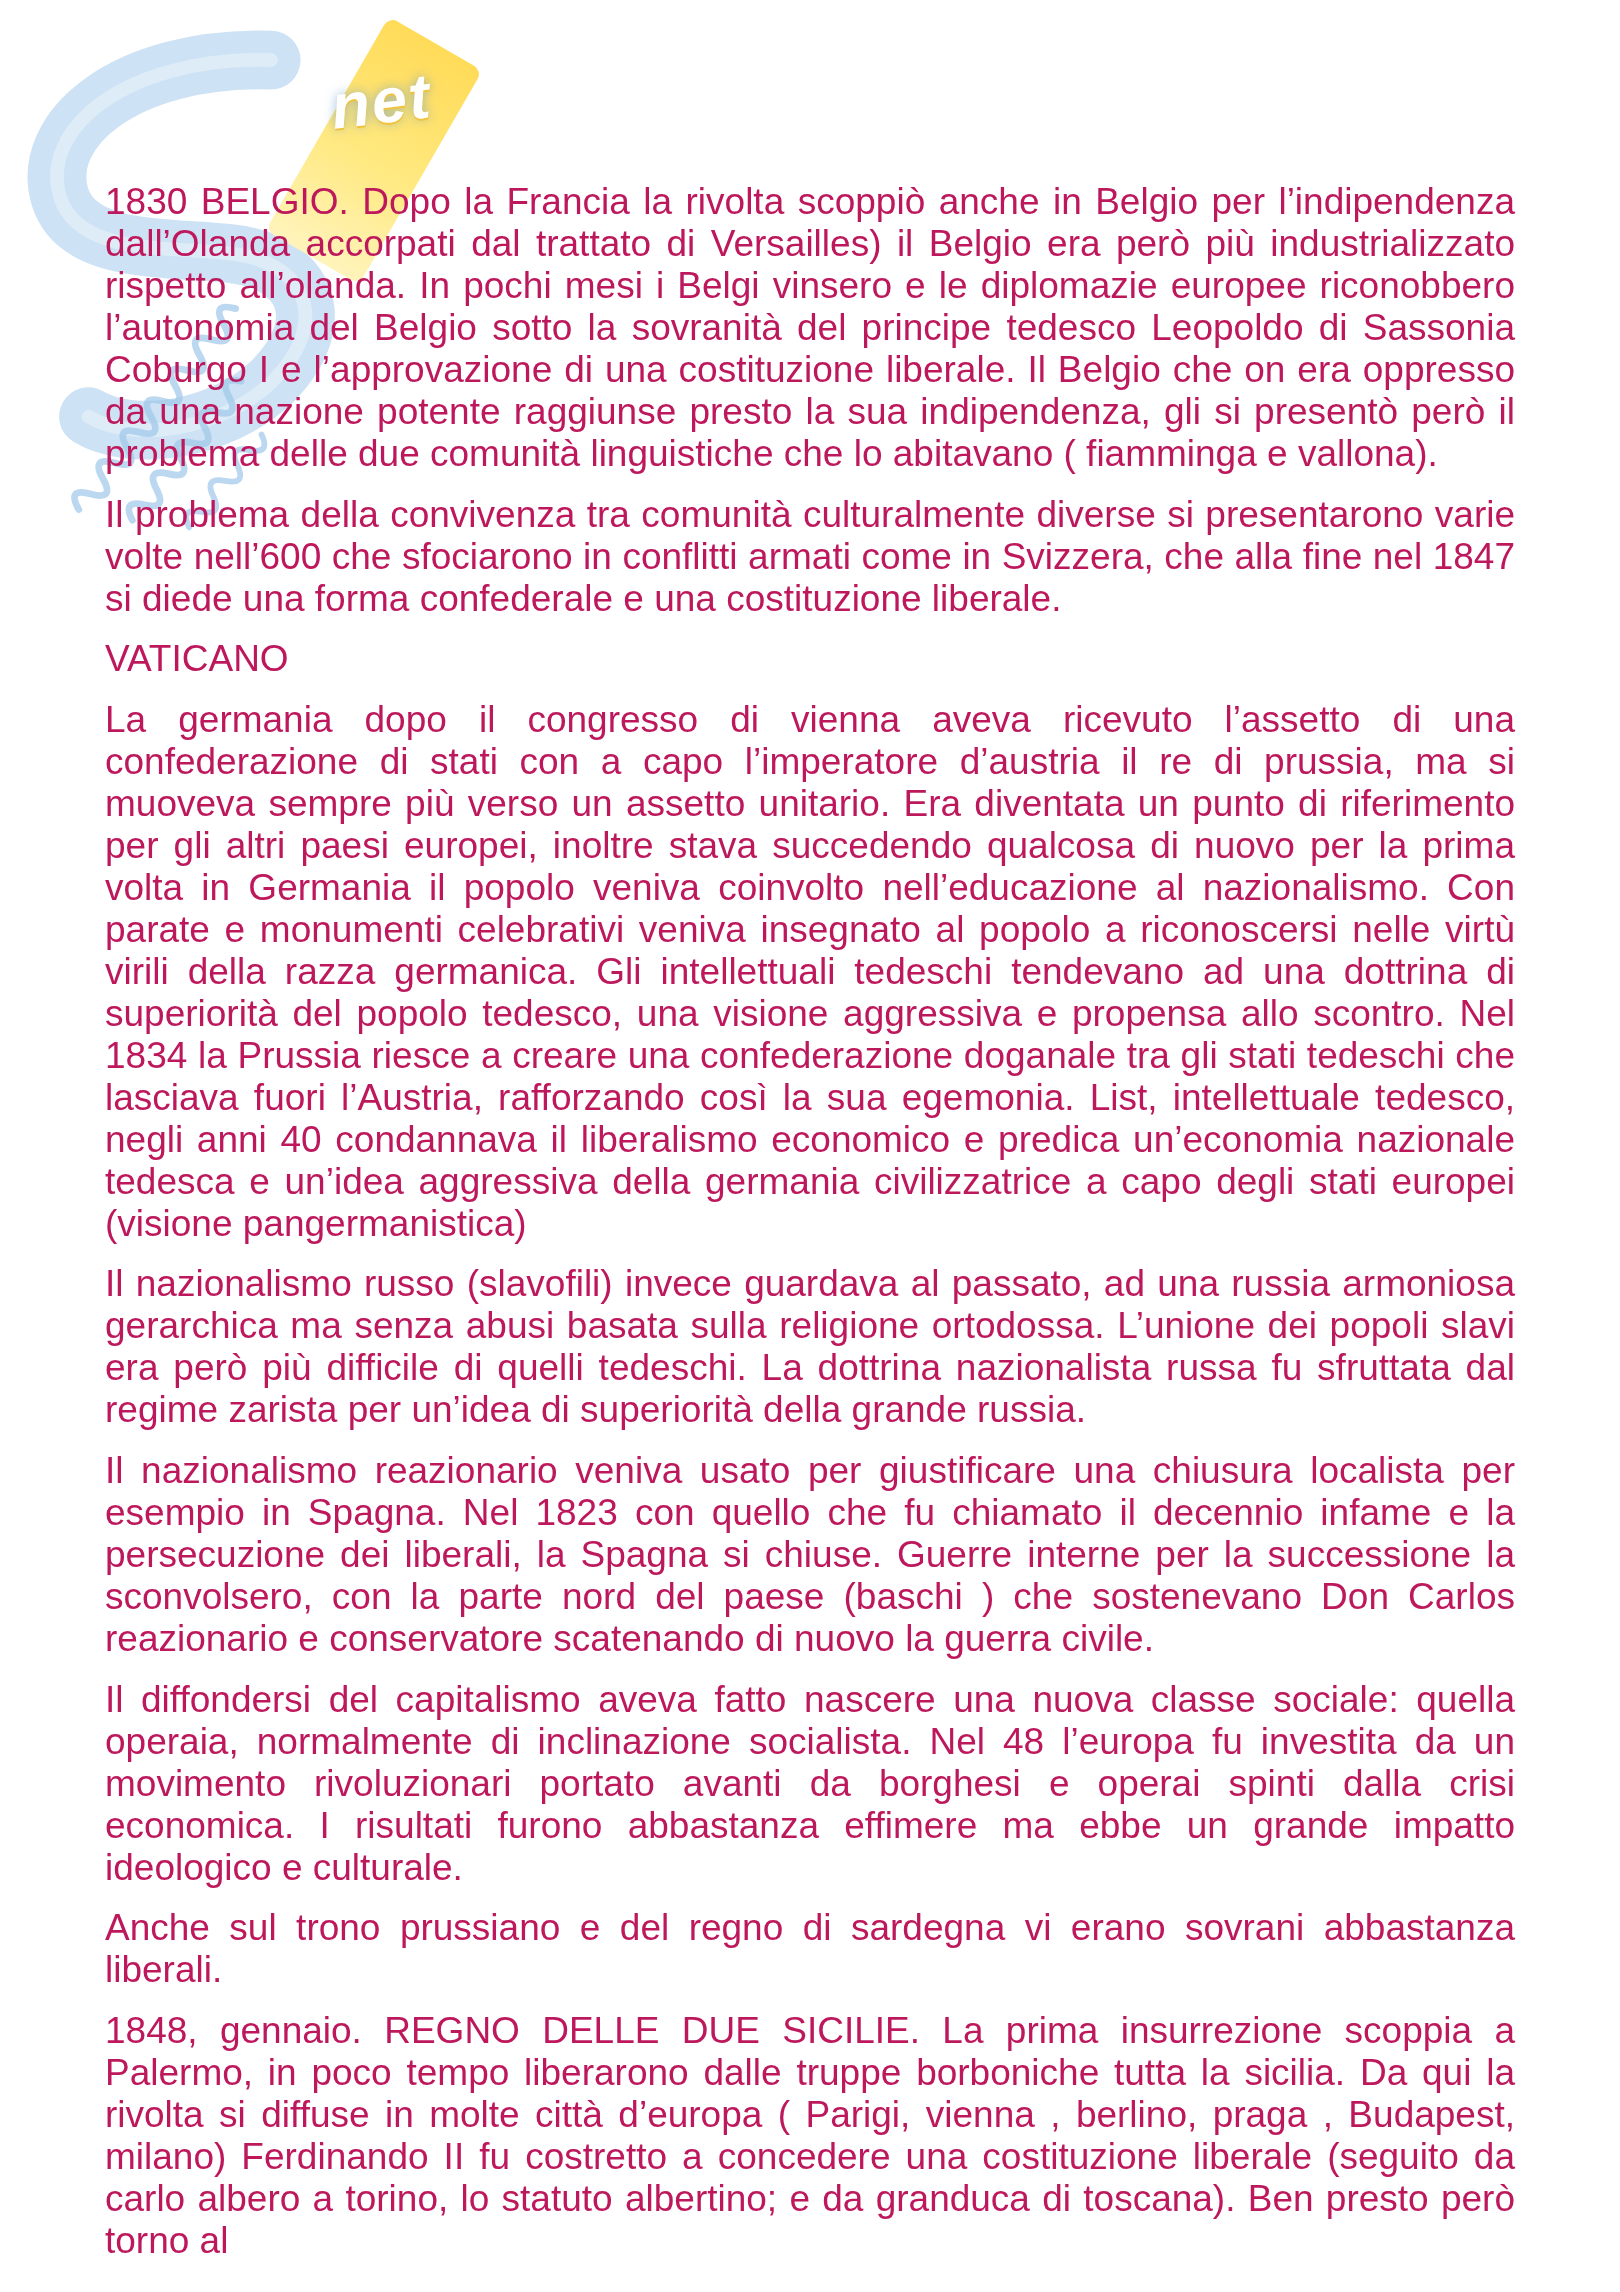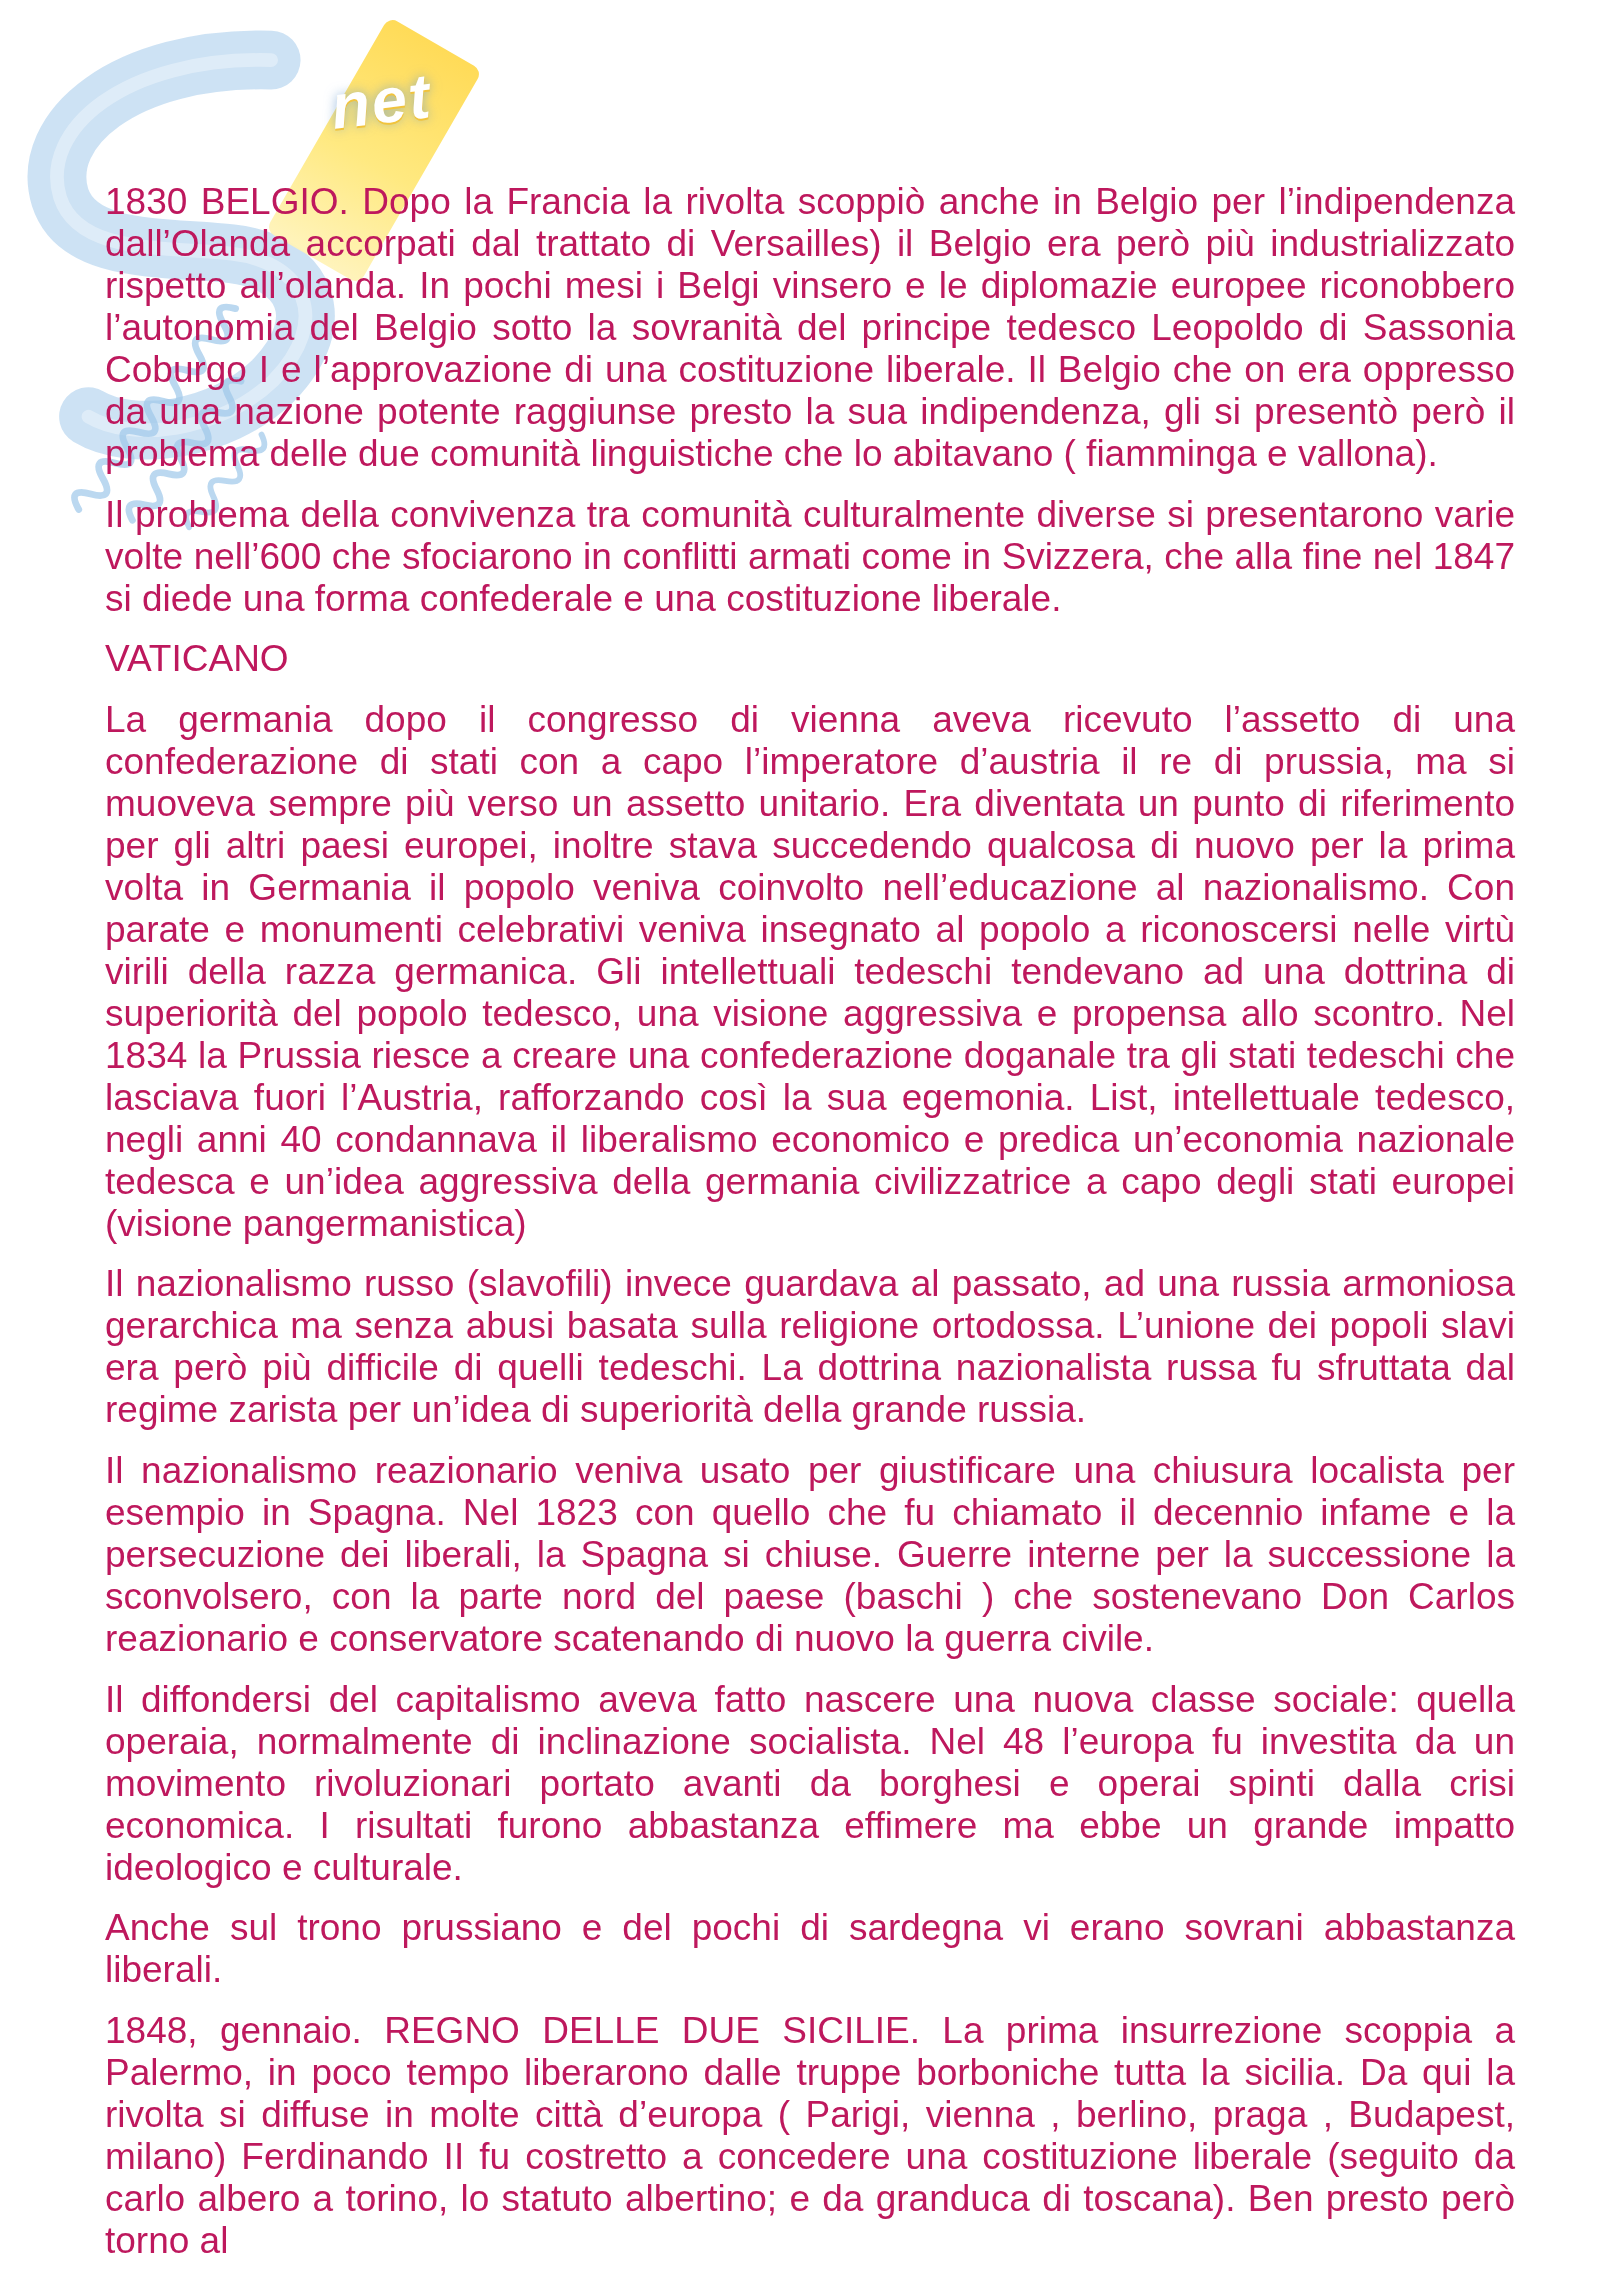--- a/index.html
+++ b/index.html
@@ -108,18 +108,18 @@
   </div>
 
   <main class="content">
     <p>1830 BELGIO. Dopo la Francia la rivolta scoppiò anche in Belgio per l’indipendenza dall’Olanda accorpati dal trattato di Versailles) il Belgio era però più industrializzato rispetto all’olanda. In pochi mesi i Belgi vinsero e le diplomazie europee riconobbero l’autonomia del Belgio sotto la sovranità del principe tedesco Leopoldo di Sassonia Coburgo I e l’approvazione di una costituzione liberale. Il Belgio che on era oppresso da una nazione potente raggiunse presto la sua indipendenza, gli si presentò però il problema delle due comunità linguistiche che lo abitavano ( fiamminga e vallona).</p>
     <p>Il problema della convivenza tra comunità culturalmente diverse si presentarono varie volte nell’600 che sfociarono in conflitti armati come in Svizzera, che alla fine nel 1847 si diede una forma confederale e una costituzione liberale.</p>
     <p class="heading">VATICANO</p>
     <p>La germania dopo il congresso di vienna aveva ricevuto l’assetto di una confederazione di stati con a capo l’imperatore d’austria il re di prussia, ma si muoveva sempre più verso un assetto unitario. Era diventata un punto di riferimento per gli altri paesi europei, inoltre stava succedendo qualcosa di nuovo per la prima volta in Germania il popolo veniva coinvolto nell’educazione al nazionalismo. Con parate e monumenti celebrativi veniva insegnato al popolo a riconoscersi nelle virtù virili della razza germanica. Gli intellettuali tedeschi tendevano ad una dottrina di superiorità del popolo tedesco, una visione aggressiva e propensa allo scontro. Nel 1834 la Prussia riesce a creare una confederazione doganale tra gli stati tedeschi che lasciava fuori l’Austria, rafforzando così la sua egemonia.  List, intellettuale tedesco, negli anni 40 condannava il liberalismo economico e predica un’economia nazionale tedesca e un’idea aggressiva della germania civilizzatrice a capo degli stati europei (visione pangermanistica)</p>
     <p>Il nazionalismo russo (slavofili) invece guardava al passato, ad una russia armoniosa gerarchica ma senza abusi basata sulla religione ortodossa. L’unione dei popoli slavi era però  più difficile di quelli tedeschi. La dottrina nazionalista russa fu sfruttata dal regime zarista per un’idea di superiorità della grande russia.</p>
     <p>Il nazionalismo reazionario veniva usato per giustificare una chiusura localista per esempio in Spagna. Nel 1823 con quello che fu chiamato il decennio infame e la persecuzione dei liberali, la Spagna si chiuse. Guerre interne per la successione la sconvolsero, con la parte nord del paese (baschi ) che sostenevano Don Carlos reazionario e conservatore scatenando di nuovo la guerra civile.</p>
     <p>Il diffondersi del capitalismo aveva fatto nascere una nuova classe sociale: quella operaia, normalmente di inclinazione socialista. Nel 48 l’europa fu investita da un movimento rivoluzionari portato avanti da borghesi e operai spinti dalla crisi economica. I risultati furono abbastanza effimere ma ebbe un grande impatto ideologico e culturale.</p>
-    <p>Anche sul trono prussiano e del pochi di sardegna vi erano sovrani abbastanza liberali.</p>
+    <p>Anche sul trono prussiano e del regno di sardegna vi erano sovrani abbastanza liberali.</p>
     <p>1848, gennaio. REGNO DELLE DUE SICILIE. La prima insurrezione scoppia a Palermo, in poco tempo liberarono dalle truppe borboniche tutta la sicilia.  Da qui la rivolta si diffuse in molte città d’europa ( Parigi, vienna , berlino, praga , Budapest, milano) Ferdinando II fu costretto a concedere una costituzione liberale (seguito da carlo albero a torino, lo statuto albertino; e da granduca di toscana).  Ben presto però torno al</p>
   </main>
 
 </div>
 
 
 </body></html>

